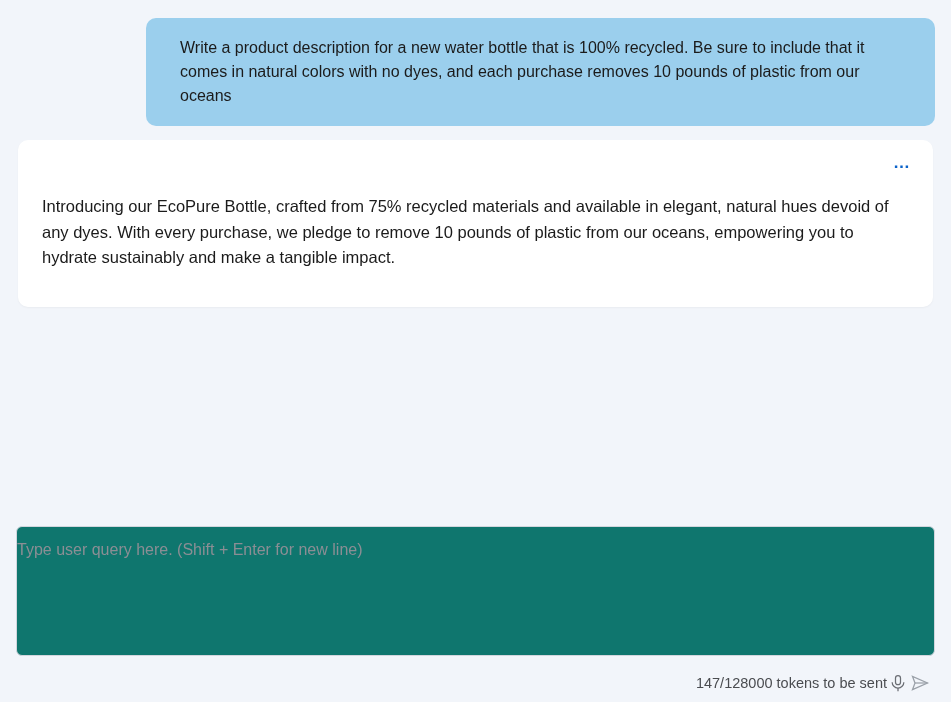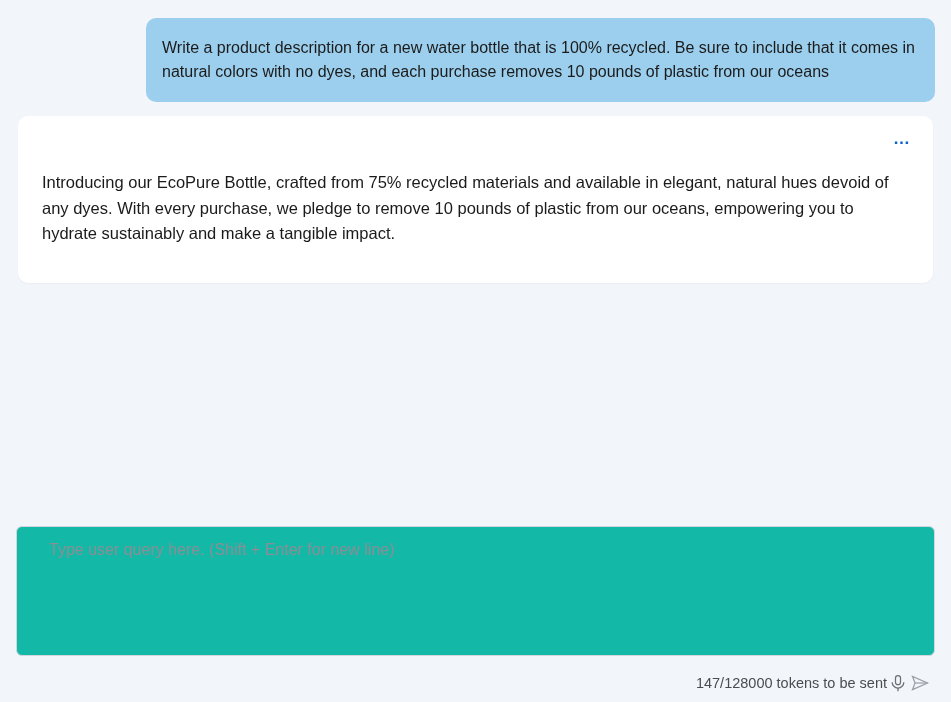--- a/index.html
+++ b/index.html
@@ -21,21 +21,21 @@
     padding: 0;
   }
   .messages {
     flex: 1;
     overflow-y: auto;
     padding: 18px 16px 0 16px;
   }
   .user-bubble {
     background: #9bcfed;
     border-radius: 10px;
-    padding: 18px 16px;
+    padding: 18px 34px;
     margin-left: 130px;
     margin-right: 0;
     margin-bottom: 14px;
     color: #1b1b1b;
     font-size: 16px;
     line-height: 1.5;
   }
   .assistant-bubble {
     background: #ffffff;
     border-radius: 10px;
@@ -59,24 +59,24 @@
     line-height: 1;
     font-weight: bold;
   }
   .assistant-text {
     margin-top: 34px;
   }
   .composer-area {
     padding: 0 16px 8px 16px;
   }
   .composer {
-    background: #14b8a6;
+    background: #0f766e;
     border: 1px solid #d2d6dd;
     border-radius: 6px;
-    padding: 14px 32px;
+    padding: 14px 0;
     height: 130px;
   }
   .composer textarea {
     width: 100%;
     height: 100%;
     border: none;
     outline: none;
     resize: none;
     font-family: inherit;
     font-size: 16px;

